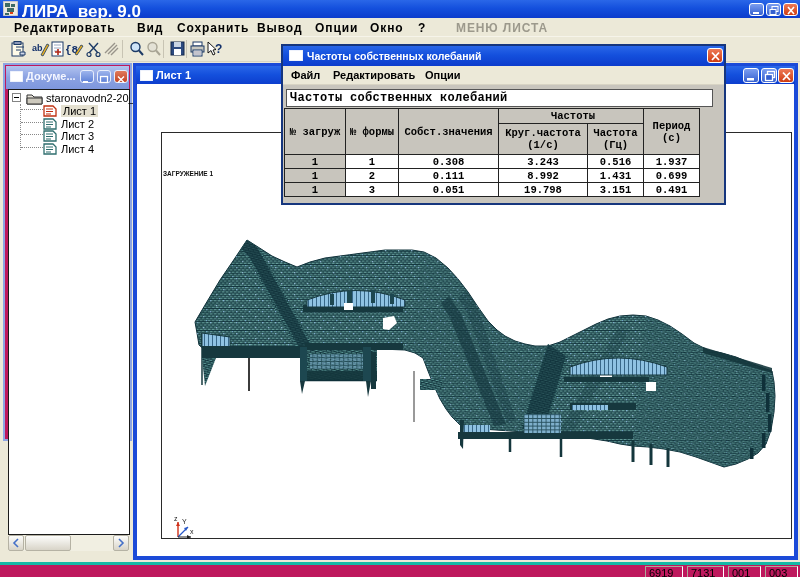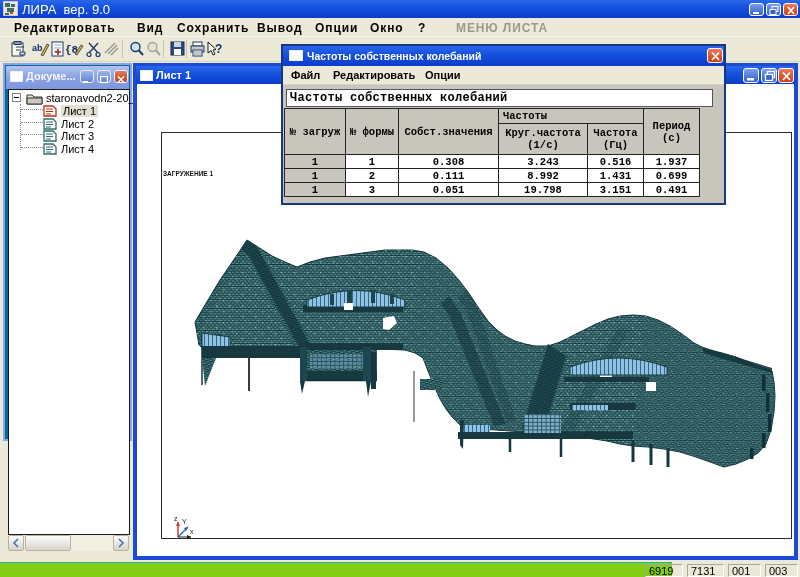--- a/index.html
+++ b/index.html
@@ -2,35 +2,35 @@
 <html><head>
 <meta charset="utf-8">
 <style>
 html,body{margin:0;padding:0;width:800px;height:577px;overflow:hidden;background:#ece9d8;
   font-family:"Liberation Sans",sans-serif;}
 *{box-sizing:border-box;}
 .abs{position:absolute;}
 
 #titlebar{position:absolute;left:0;top:0;width:800px;height:18px;
   background:linear-gradient(180deg,#2a67e8 0%,#1450dd 45%,#0c3ccc 100%);}
-#titlebar .txt{position:absolute;left:22px;top:2px;color:#fff;font-weight:normal;font-size:13px;letter-spacing:0px;}
+#titlebar .txt{position:absolute;left:22px;top:2px;color:#fff;font-weight:bold;font-size:17px;letter-spacing:0px;}
 .capbtn{position:absolute;top:3px;width:15px;height:13px;border:1px solid #fff;border-radius:3px;
   background:linear-gradient(180deg,#7c9ef0,#3560d0);}
 .capbtn.close{background:linear-gradient(180deg,#ee7a56,#cf3c12);}
 .capbtn svg{position:absolute;left:0;top:0;}
 
 #menubar{position:absolute;left:0;top:18px;width:800px;height:18px;background:#ece9d8;}
 #menubar span{position:absolute;top:3px;font-size:12px;font-weight:bold;color:#000;letter-spacing:0.9px;}
 
 #toolbar{position:absolute;left:0;top:36px;width:800px;height:26px;background:#ece9d8;
   border-top:1px solid #f6f4ea;border-bottom:1px solid #d8d4c4;}
 
 #mdi{position:absolute;left:0;top:62px;width:800px;height:500px;background:#ece9d8;}
 
-#docwin{position:absolute;left:3px;top:63px;width:129px;height:378px;background:#0369a1;
+#docwin{position:absolute;left:3px;top:63px;width:129px;height:378px;background:#be185d;
   border:2px solid #8da4e2;}
 #docwin .title{position:absolute;left:1px;top:1px;right:1px;height:23px;
   background:linear-gradient(180deg,#b2c3ef 0%,#8ba2e2 50%,#7e97dd 100%);}
 #docwin .title .txt{position:absolute;left:20px;top:4px;color:#f4f6ff;font-weight:bold;font-size:11px;}
 .smbtn{position:absolute;top:4px;width:14px;height:13px;border:1px solid #e8eefc;border-radius:3px;
   background:linear-gradient(180deg,#9db4ec,#5f82d8);}
 .smbtn.close{background:linear-gradient(180deg,#e07a5c,#c44422);}
 #docbody{position:absolute;left:3px;top:24px;width:122px;height:446px;background:#fff;border:1px solid #1a1a1a;}
 .treerow{position:absolute;left:0;font-size:11px;color:#000;white-space:nowrap;}
 #docscroll{position:absolute;left:3px;top:470px;width:121px;height:16px;background:#f1efe2;}
@@ -51,21 +51,21 @@
 #dialog .menu{position:absolute;left:0;top:20px;right:0;height:19px;background:#ece9d8;border-bottom:1px solid #d8d4c4;}
 #dialog .menu span{position:absolute;top:3px;font-size:11px;font-weight:bold;}
 #dlghead{position:absolute;left:3px;top:43px;width:427px;height:18px;background:#fff;border:1px solid #555;
   font-family:"Liberation Mono",monospace;font-size:12px;letter-spacing:0.3px;font-weight:bold;color:#000;line-height:17px;padding-left:3px;}
 #dlgtable{position:absolute;left:1px;top:62px;border-collapse:collapse;
   font-family:"Liberation Mono",monospace;font-size:10.5px;font-weight:bold;color:#000;}
 #dlgtable td{border:1px solid #222;text-align:center;padding:0;}
 #dlgtable .g{background:#c8c5bd;}
 #dlgtable .w{background:#fff;}
 
-#statusbar{position:absolute;left:0;top:562px;width:672px;height:15px;background:#84cc16;border-top:1px solid #14b8a6;}
+#statusbar{position:absolute;left:0;top:562px;width:800px;height:15px;background:#be185d;border-top:3px solid #14b8a6;}
 .scell{position:absolute;top:1px;height:13px;border:1px solid #aca899;border-bottom-color:#fff;border-right-color:#fff;
   font-size:11px;color:#000;padding:0 3px;line-height:12px;}
 </style>
 </head>
 <body>
 
 <div id="titlebar">
   <svg class="abs" style="left:3px;top:1px" width="15" height="15">
    <rect x="0" y="0" width="15" height="15" fill="#ece8e0" stroke="#a0a8b8" stroke-width="1"></rect>
    <rect x="2" y="2" width="5" height="4" fill="#3d6b66"></rect>
@@ -432,21 +432,21 @@
     <span style="left:50px">Редактировать</span>
     <span style="left:142px">Опции</span>
   </div>
   <div id="dlghead">Частоты собственных колебаний</div>
   <table id="dlgtable" cellspacing="0">
     <tbody>
         <tr>
       <td class="g" rowspan="2" style="width:61px">№ загруж</td>
       <td class="g" rowspan="2" style="width:53px">№ формы</td>
       <td class="g" rowspan="2" style="width:100px">Собст.значения</td>
-      <td class="g" colspan="2" style="height:15px;text-align:left;padding-left:4px">Частоты</td>
+      <td class="g" colspan="2" style="height:15px;text-align:center;padding-left:4px">Частоты</td>
       <td class="g" rowspan="2" style="width:56px">Период<br>(с)</td>
     </tr>
     <tr>
       <td class="g" style="width:89px;height:31px">Круг.частота<br>(1/с)</td>
       <td class="g" style="width:56px">Частота<br>(Гц)</td>
     </tr>
     <tr style="height:14px">
       <td class="g">1</td>
           <td class="w">1</td>
           <td class="w">0.308</td>

